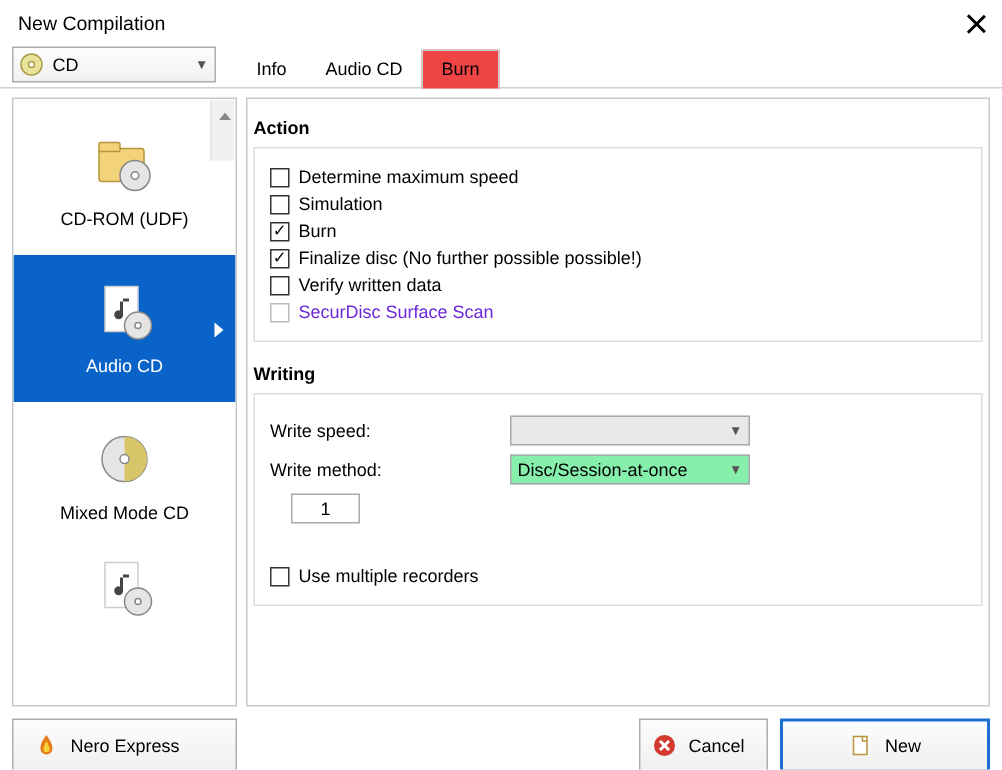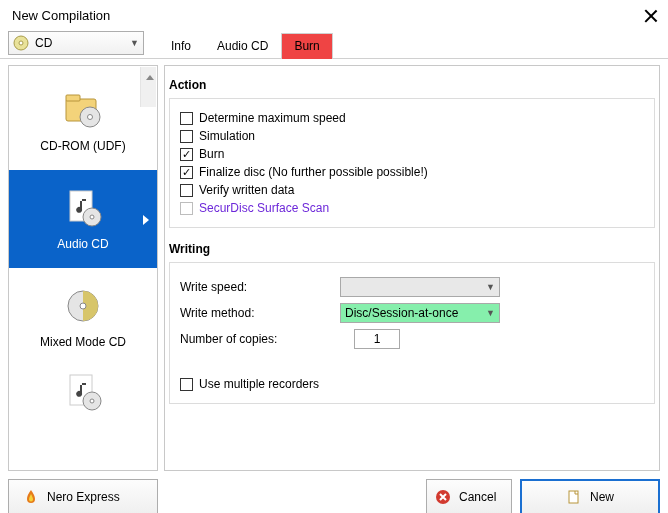--- a/index.html
+++ b/index.html
@@ -175,21 +175,20 @@
         </div>
       </div>
       <div class="form-row">
         <span class="form-label">Write method:</span>
         <div class="select enabled">
           <span>Disc/Session-at-once</span>
           <span class="sel-arrow">▼</span>
         </div>
       </div>
       <div class="form-row">
-        <span class="form-label">Number of copies:</span>
         <div class="numbox">1</div>
       </div>
       <div class="chk-row" style="margin-top:28px">
         <span class="chk"></span>
         <span class="chk-label">Use multiple recorders</span>
       </div>
     </div>
   </div>
 </div>
 

